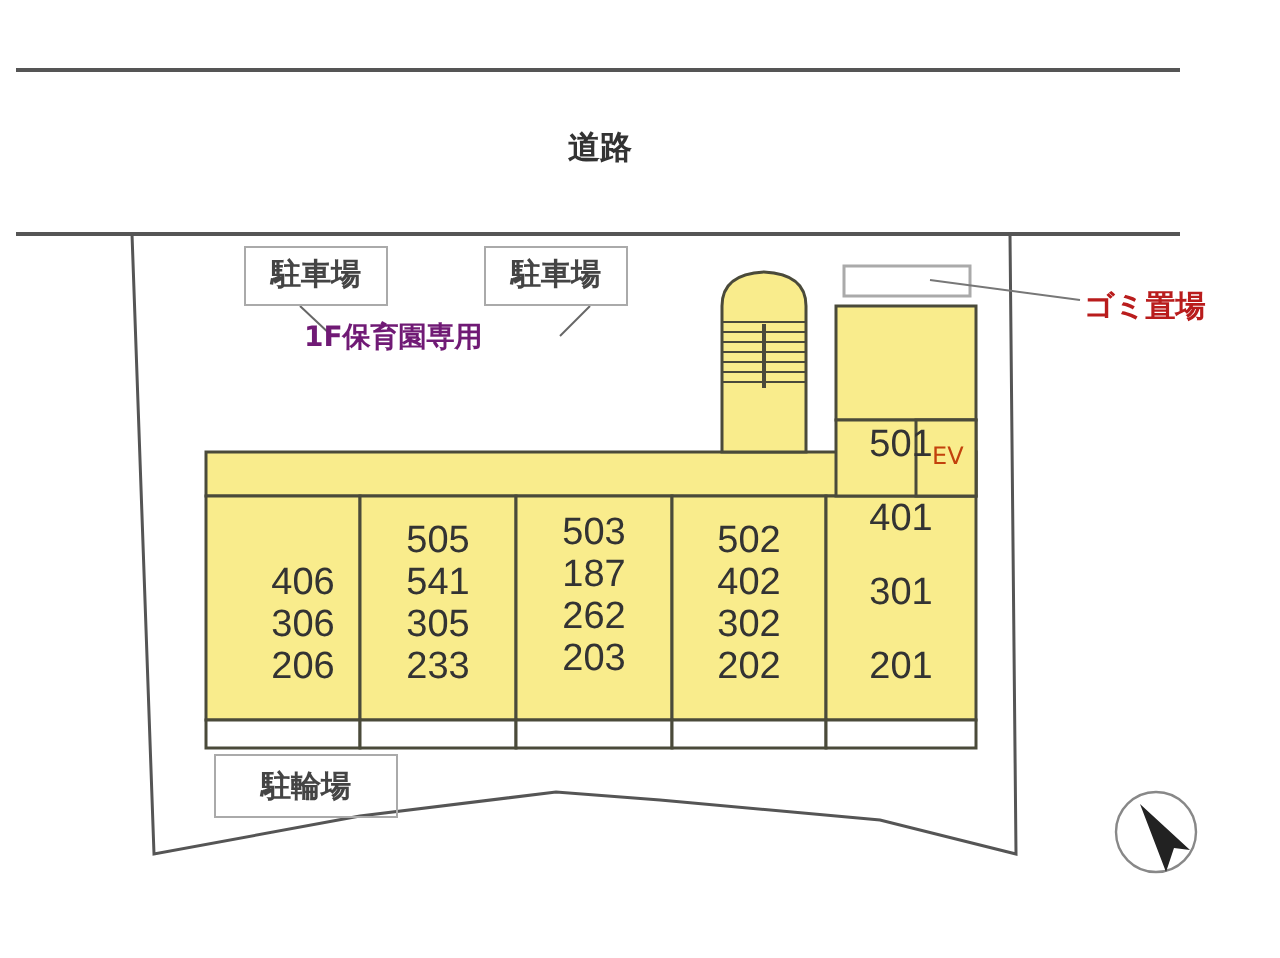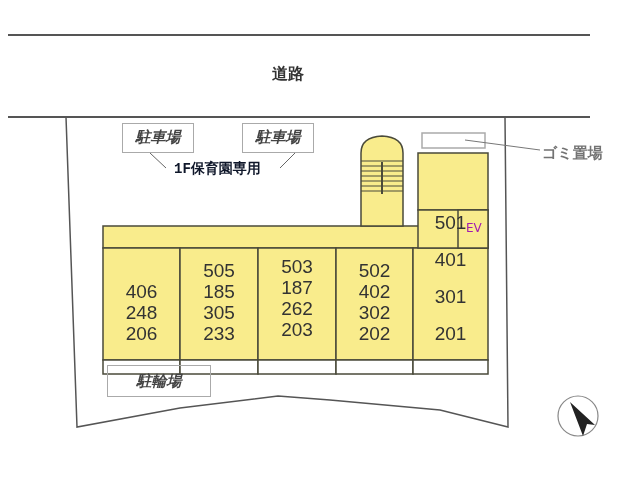--- a/index.html
+++ b/index.html
@@ -1,19 +1,19 @@
 <!DOCTYPE html>
 <html><head>
 <meta charset="utf-8">
 <style>
   html,body{margin:0;padding:0;background:#ffffff;}
   body{width:640px;height:479px;overflow:hidden;position:relative;font-family:"DejaVu Sans","Liberation Sans",sans-serif;}
   svg{position:absolute;left:0;top:0;}
   .lbl{position:absolute;color:#333;font-weight:bold;white-space:nowrap;}
-  .boxlbl{position:absolute;border:1.5px solid #aaa;background:#fff;color:#444;font-size:15px;font-weight:bold;text-align:center;box-sizing:border-box;font-style:italic;}
+  .boxlbl{position:absolute;border:1.5px solid #aaa;background:#fff;color:#444;font-size:15px;font-weight:bold;text-align:center;box-sizing:border-box;}
   .unit{position:absolute;display:flex;flex-direction:column;justify-content:flex-end;align-items:center;font-family:"Liberation Sans","DejaVu Sans",sans-serif;font-size:19px;line-height:21px;color:#333;}
   .unit span{display:block;}
 </style>
 </head>
 <body>
 
 <svg width="640" height="479" viewBox="0 0 640 479">
 
   <line x1="8" y1="35" x2="590" y2="35" stroke="#555" stroke-width="2"></line>
   <line x1="8" y1="117" x2="590" y2="117" stroke="#555" stroke-width="2"></line>
@@ -55,40 +55,40 @@
 
   <line x1="150" y1="153" x2="166" y2="168" stroke="#666" stroke-width="1"></line>
   <line x1="295" y1="153" x2="280" y2="168" stroke="#666" stroke-width="1"></line>
 
   <g>
     <circle cx="578" cy="416" r="20" fill="#fff" stroke="#888" stroke-width="1.2"></circle>
     <path d="M570,402 L595,425 L587,424 L583,436 Z" fill="#222"></path>
   </g>
 </svg>
 
-<div class="lbl" style="left:272px;top:64px;font-size:16px;">道路</div>
+<div class="lbl" style="left:284px;top:64px;font-size:16px;">道路</div>
 
 <div class="boxlbl" style="left:122px;top:123px;width:72px;height:30px;line-height:27px;">駐車場</div>
 <div class="boxlbl" style="left:242px;top:123px;width:72px;height:30px;line-height:27px;">駐車場</div>
-<div class="lbl" style="left:174px;top:160px;font-size:14px;color:#0f172a;font-family:Liberation Mono, monospace;">1F保育園専用</div>
+<div class="lbl" style="left:152px;top:160px;font-size:14px;color:#701a75;">1F保育園専用</div>
 
-<div class="lbl" style="left:542px;top:144px;font-size:15px;color:#737373;">ゴミ置場</div>
+<div class="lbl" style="left:542px;top:144px;font-size:15px;color:#b91c1c;">ゴミ置場</div>
 
-<div class="lbl" style="left:466px;top:221px;font-size:12px;color:#a21caf;font-weight:normal;">EV</div>
+<div class="lbl" style="left:466px;top:221px;font-size:12px;color:#c2410c;font-weight:normal;">EV</div>
 
-<div class="boxlbl" style="left:107px;top:365px;width:104px;height:32px;line-height:30px;background:transparent;">駐輪場</div>
+<div class="boxlbl" style="left:107px;top:377px;width:92px;height:32px;line-height:30px;background:transparent;">駐輪場</div>
 
-<div class="unit" style="left:103px;top:252px;width:77px;height:92px;">
+<div class="unit" style="left:103px;top:252px;width:77px;height:92px;padding-left:10px;">
   <span>406</span>
-  <span>248</span>
+  <span>306</span>
   <span>206</span>
 </div>
 <div class="unit" style="left:180px;top:252px;width:78px;height:92px;">
   <span>505</span>
-  <span>185</span>
+  <span>541</span>
   <span>305</span>
   <span>233</span>
 </div>
 <div class="unit" style="left:258px;top:248px;width:78px;height:92px;">
   <span>503</span>
   <span>187</span>
   <span>262</span>
   <span>203</span>
 </div>
 <div class="unit" style="left:336px;top:252px;width:77px;height:92px;">

